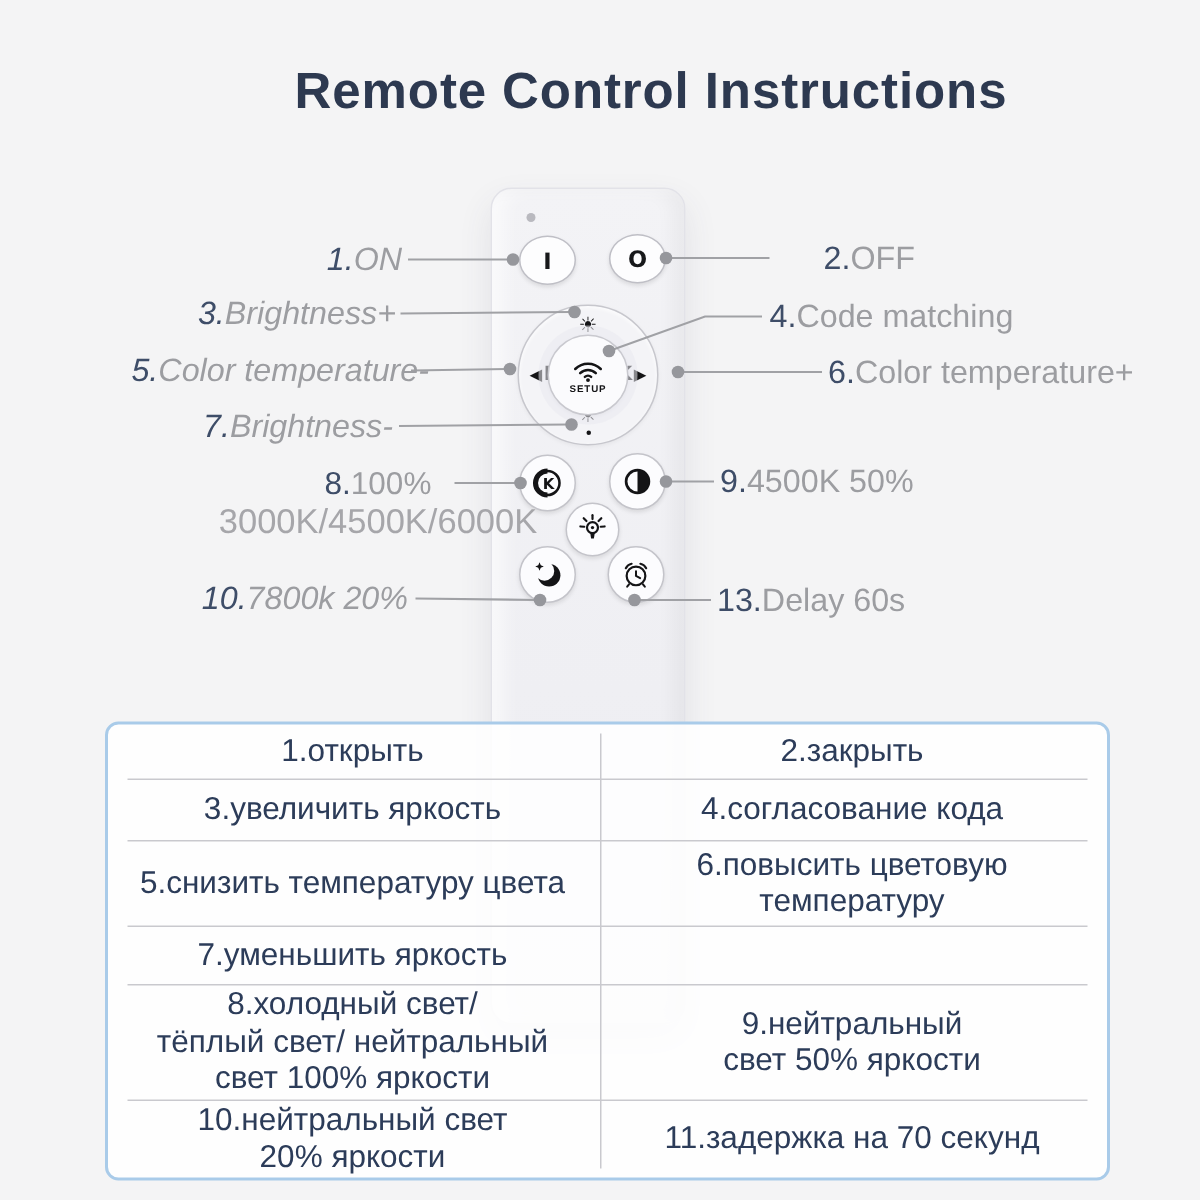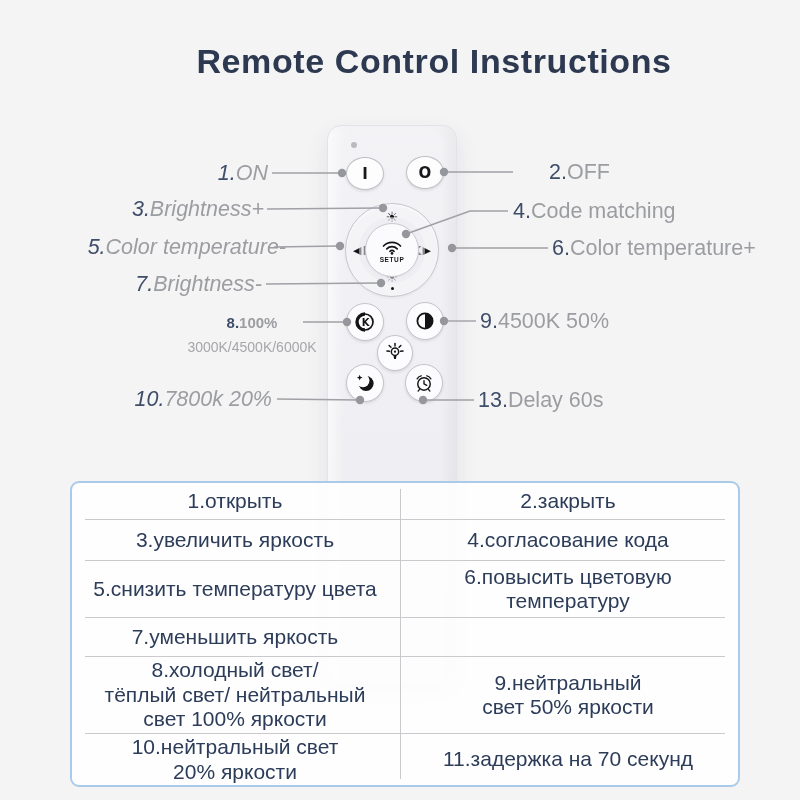--- a/index.html
+++ b/index.html
@@ -88,23 +88,23 @@
 
   
   .lbl{
     position:absolute;height:30px;line-height:30px;font-size:21.5px;
     color:#9c9da1;white-space:nowrap;z-index:2;
   }
   .lbl .num{color:#3e4d68;}
   .lbl-right{text-align:left;}
   .lbl-left{text-align:right;font-style:italic;}
   .lbl8{position:absolute;left:140px;top:310px;width:224px;text-align:center;z-index:2;}
-  .lbl8 .line1{font-size:15px;line-height:26px;color:#9c9da1;font-weight:bold;}
+  .lbl8 .line1{font-size:21px;line-height:26px;color:#9c9da1;}
   .lbl8 .line1 .num{color:#3e4d68;}
-  .lbl8 .sub{font-size:14px;line-height:22px;color:#a6a6aa;}
+  .lbl8 .sub{font-size:23px;line-height:22px;color:#a6a6aa;}
 
   
   .itable{
     position:absolute;left:70px;top:481px;width:670px;z-index:3;
     background:rgba(255,255,255,.87);
     border:2px solid #a9cbe9;border-radius:9px;box-sizing:border-box;
     overflow:hidden;
   }
   .trow{display:grid;grid-template-columns:326px 1fr;align-items:center;position:relative;}
   .h36{height:36px}.h40{height:40px}.h56{height:56px}.h38{height:38px}.h76{height:76px}.h51{height:51px}

